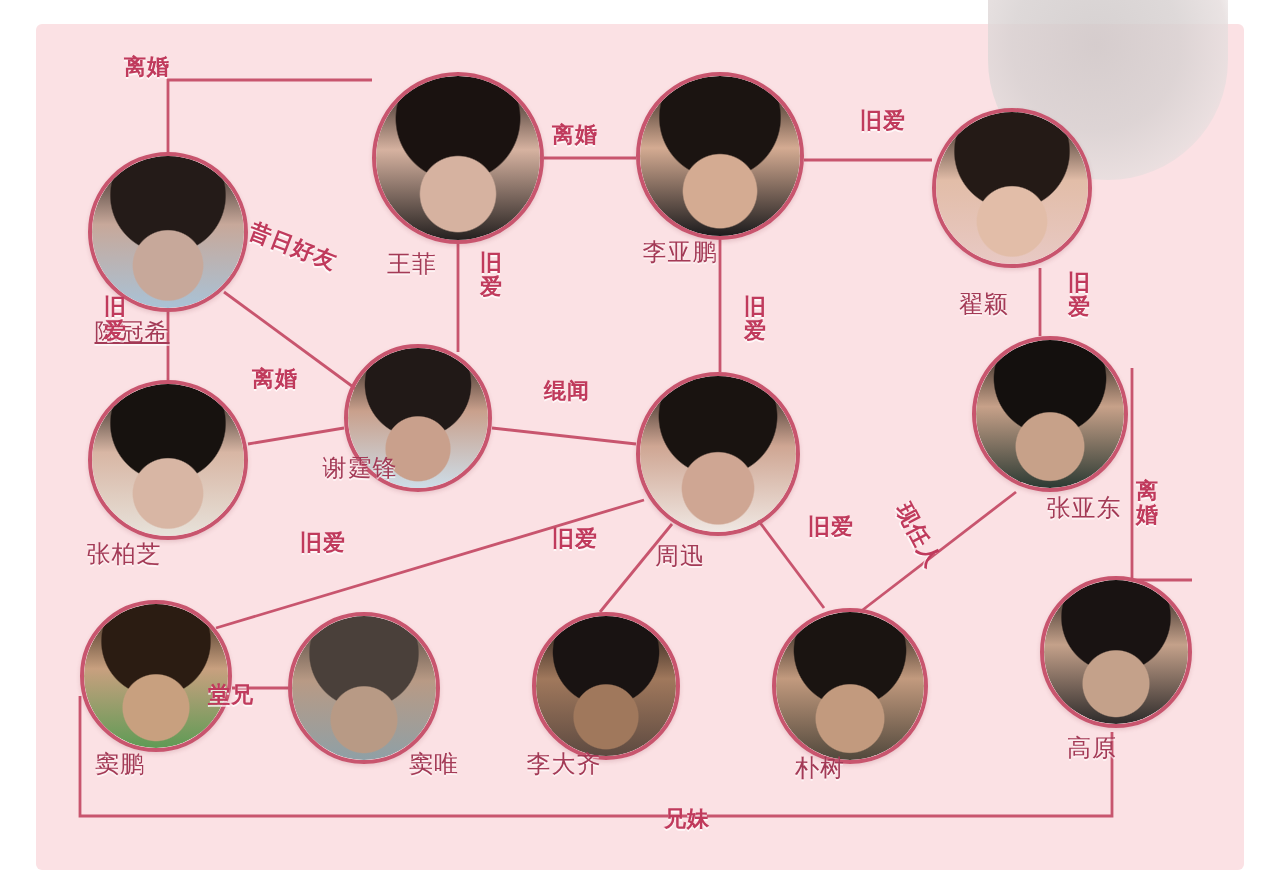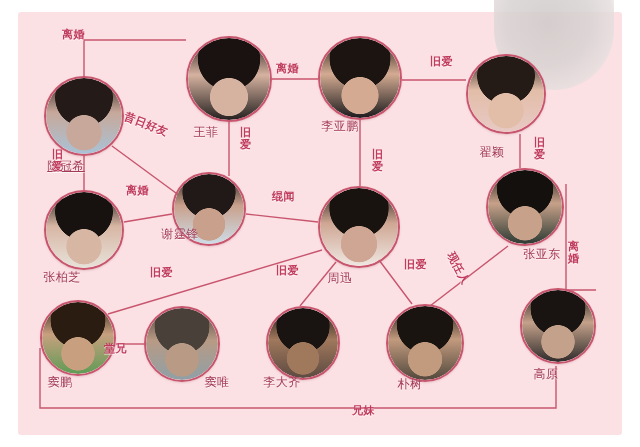--- a/index.html
+++ b/index.html
@@ -196,14 +196,14 @@
     <div class="rel stack" style="left: 372px; top: 148px;">旧爱</div>
     <div class="rel stack" style="left: 534px; top: 136px;">旧爱</div>
     <div class="rel" style="left: 126px; top: 184px;">离婚</div>
     <div class="rel" style="left: 272px; top: 190px;">绲闻</div>
     <div class="rel" style="left: 150px; top: 266px;">旧爱</div>
     <div class="rel" style="left: 276px; top: 264px;">旧爱</div>
     <div class="rel" style="left: 404px; top: 258px;">旧爱</div>
     <div class="rel diag2" style="left: 456px; top: 250px;">现任人</div>
     <div class="rel stack" style="left: 568px; top: 240px;">离婚</div>
     <div class="rel" style="left: 104px; top: 342px;">堂兄</div>
-    <div class="rel" style="left: 352px; top: 404px;">兄妹</div>
+    <div class="rel" style="left: 332px; top: 404px;">兄妹</div>
   </div>
 
 </body></html>

